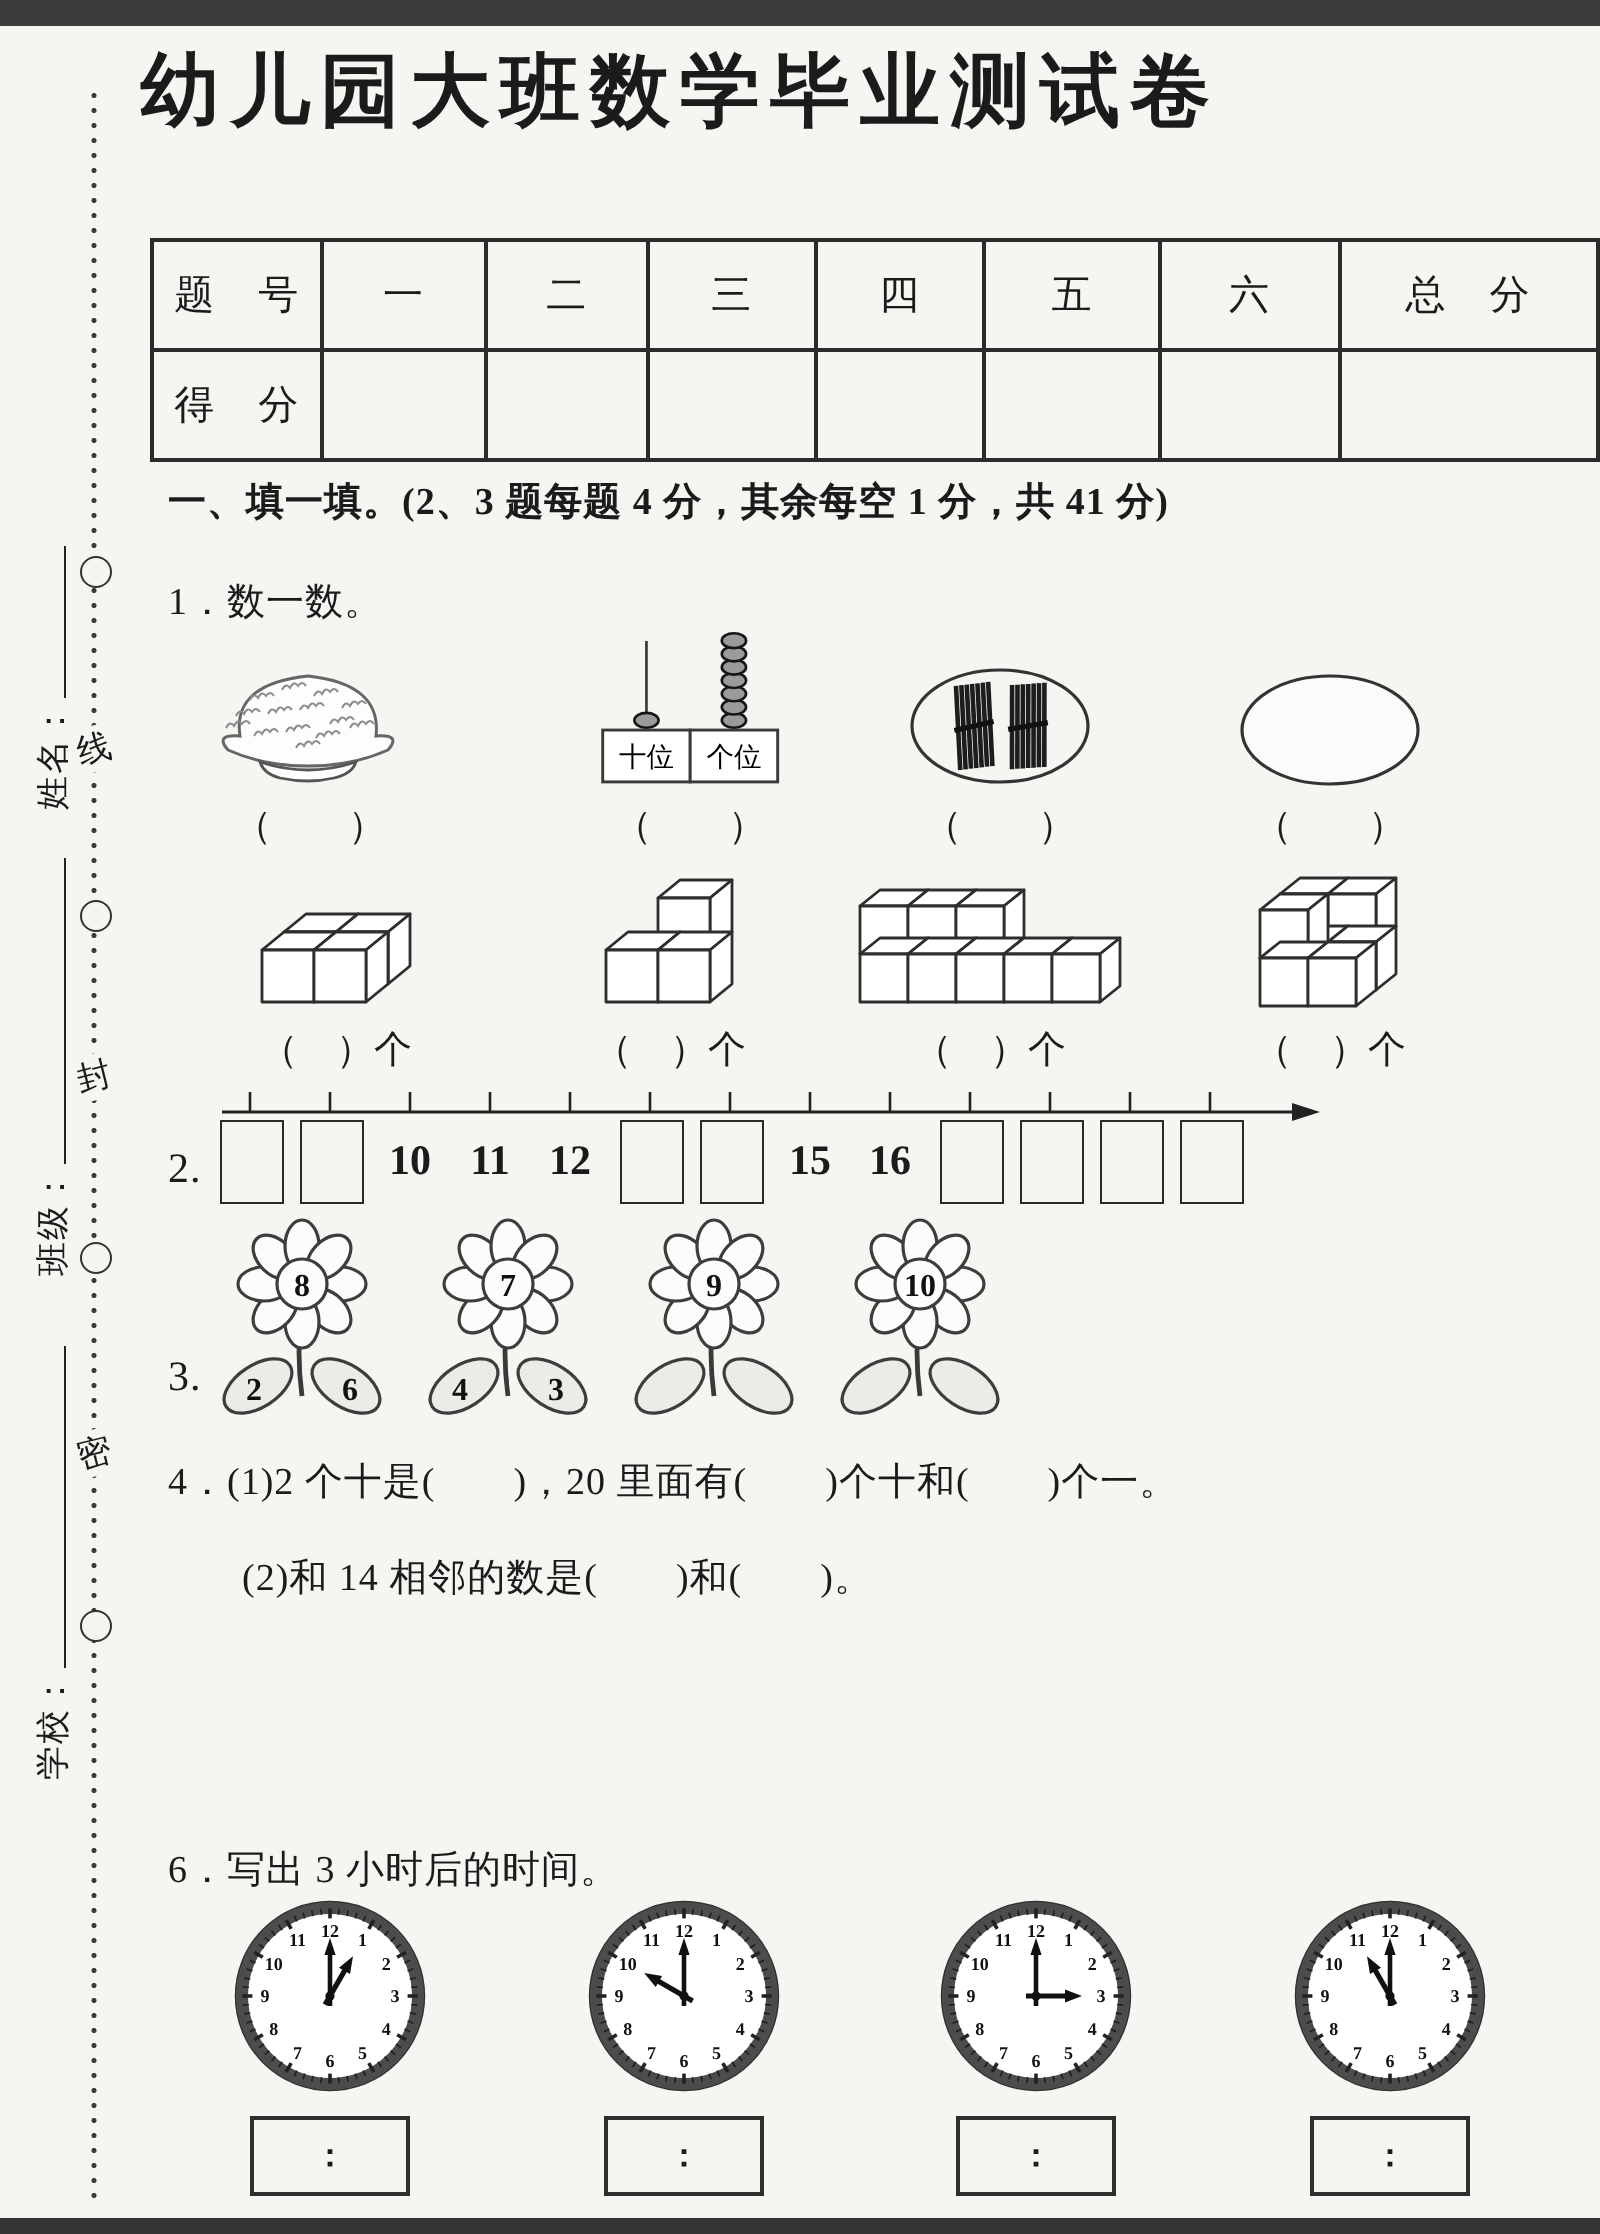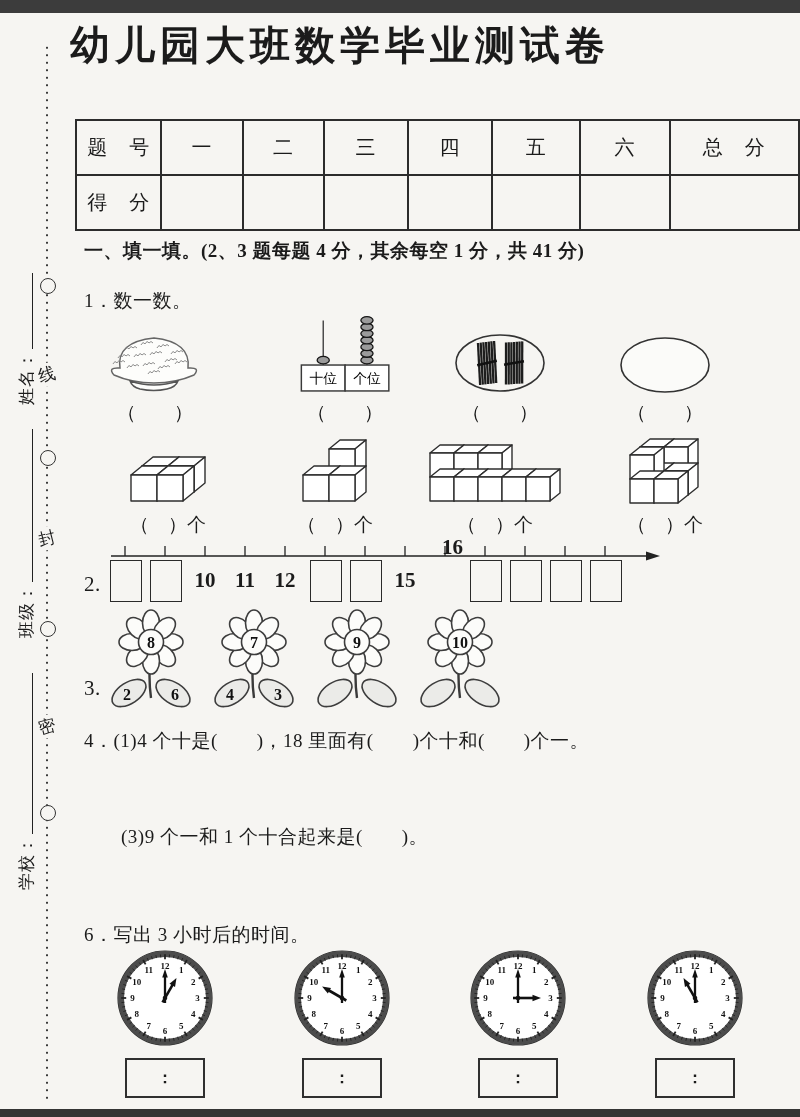--- a/index.html
+++ b/index.html
@@ -295,21 +295,21 @@
   <div class="qtext" style="left:84px;top:572px;font-size:21px">2.</div>
   <div class="seq-layer" id="seq-layer">
       <div class="seq-box" style="left: 110px; top: 560px;"></div>
       <div class="seq-box" style="left: 150px; top: 560px;"></div>
       <div class="seq-num" style="left: 187px; top: 560px;">10</div>
       <div class="seq-num" style="left: 227px; top: 560px;">11</div>
       <div class="seq-num" style="left: 267px; top: 560px;">12</div>
       <div class="seq-box" style="left: 310px; top: 560px;"></div>
       <div class="seq-box" style="left: 350px; top: 560px;"></div>
       <div class="seq-num" style="left: 387px; top: 560px;">15</div>
-      <div class="seq-num" style="left: 427px; top: 527px; text-align: right;">16</div>
+      <div class="seq-num" style="left: 427px; top: 560px;">16</div>
       <div class="seq-box" style="left: 470px; top: 560px;"></div>
       <div class="seq-box" style="left: 510px; top: 560px;"></div>
       <div class="seq-box" style="left: 550px; top: 560px;"></div>
       <div class="seq-box" style="left: 590px; top: 560px;"></div>
     </div>
 
   <div class="qtext" style="left:84px;top:676px;font-size:21px">3.</div>
   <div class="flowers-row" id="flowers-row">
       <div class="flower-cell">
         <svg width="100" height="106" viewBox="0 0 100 106">
@@ -378,22 +378,22 @@
           <ellipse cx="50" cy="17" rx="13" ry="8.5" fill="#fcfcfa" stroke="#3d3d3d" stroke-width="1.6" transform="rotate(270 50 17)"></ellipse>
           <ellipse cx="63.4350288425444" cy="22.564971157455595" rx="13" ry="8.5" fill="#fcfcfa" stroke="#3d3d3d" stroke-width="1.6" transform="rotate(315 63.4350288425444 22.564971157455595)"></ellipse>
           <circle cx="50" cy="36" r="12.5" fill="#fcfcfa" stroke="#3d3d3d" stroke-width="1.6"></circle>
           <text x="50" y="42" text-anchor="middle" font-size="16" font-weight="bold" fill="#111">10</text>
           <ellipse cx="28" cy="87" rx="19" ry="10.5" fill="#ebebe8" stroke="#3d3d3d" stroke-width="1.6" transform="rotate(-33 28 87)"></ellipse>
           <ellipse cx="72" cy="87" rx="19" ry="10.5" fill="#ebebe8" stroke="#3d3d3d" stroke-width="1.6" transform="rotate(33 72 87)"></ellipse>
         </svg>
       </div>
     </div>
 
-  <div class="qtext" style="left:84px;top:728px">4．(1)4 个十是(　　)，18 里面有(　　)个十和(　　)个一。</div>
-  <div class="qtext" style="left:121px;top:824px">(3)9 个一和 1 个十合起来是(　　)。</div>
+  <div class="qtext" style="left:84px;top:728px">4．(1)2 个十是(　　)，20 里面有(　　)个十和(　　)个一。</div>
+  <div class="qtext" style="left:121px;top:776px">(2)和 14 相邻的数是(　　)和(　　)。</div>
   <div class="qtext" style="left:84px;top:922px">6．写出 3 小时后的时间。</div>
 
   <div class="clocks-row" id="clocks-row">
       <div class="clock-cell" style="width: 190px;">
         <svg width="100" height="100" viewBox="0 0 100 100">
           <circle cx="50" cy="50" r="47" fill="none" stroke="#2e2e2e" stroke-width="1.2"></circle>
           <circle cx="50" cy="50" r="44" fill="#fff" stroke="#4c4c4c" stroke-width="6"></circle>
           <line x1="50" y1="11.200000000000003" x2="50" y2="6.200000000000003" stroke="#222" stroke-width="1.8"></line>
           <line x1="54.26476130132026" y1="9.423506668974454" x2="54.57834669112322" y2="6.439940982869629" stroke="#222" stroke-width="0.9"></line>
           <line x1="58.48279698536458" y1="10.091577890060734" x2="59.10653205781786" y2="7.1571350878593165" stroke="#222" stroke-width="0.9"></line>

